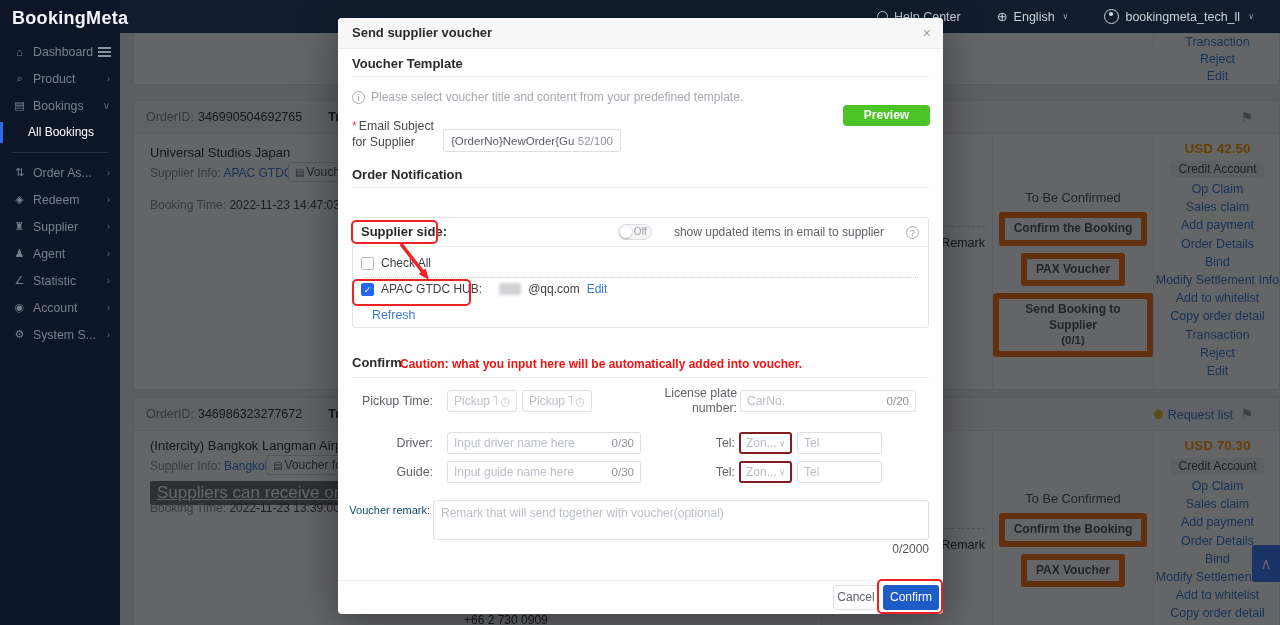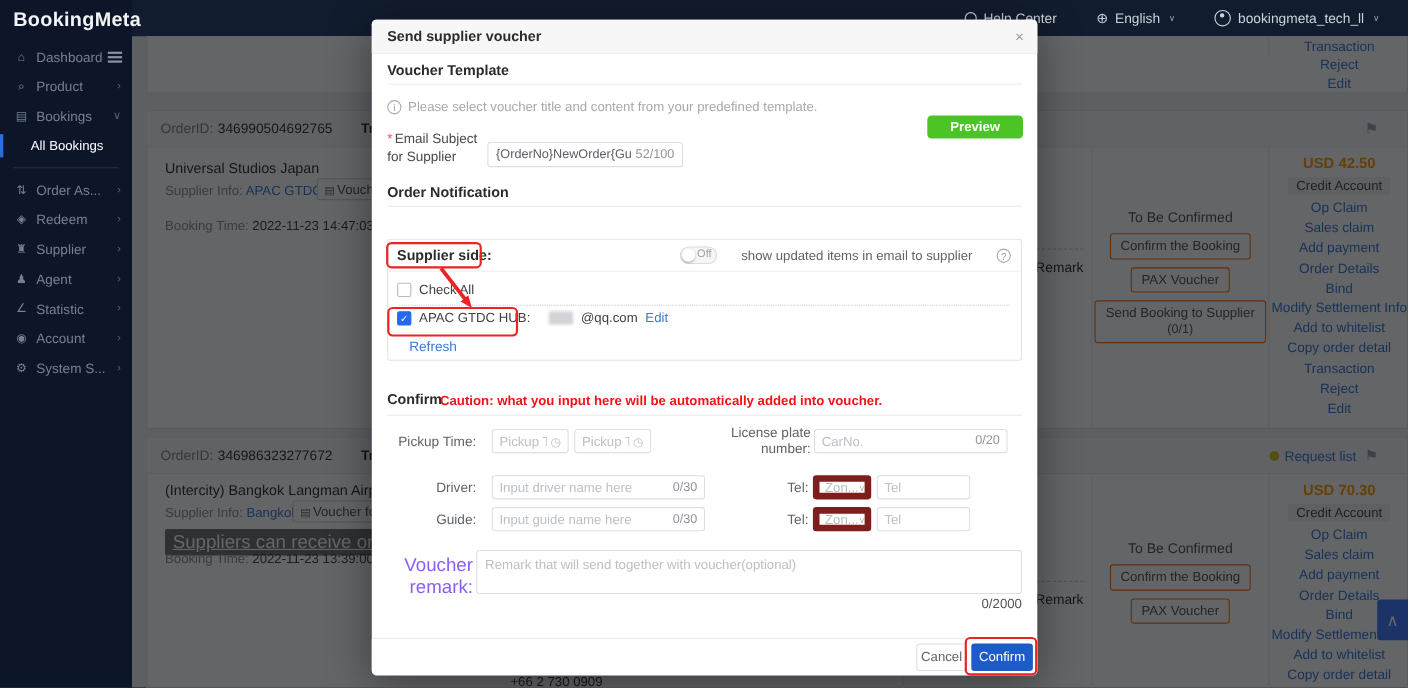--- a/index.html
+++ b/index.html
@@ -73,22 +73,22 @@
   .phone{position:absolute;left:314px;top:182px;color:#333;font-size:12px;}
   .dash{position:absolute;left:693px;width:158px;border-top:1px dashed #cfd2d6;}
   .c1 .dash{top:92px;} .c2 .dash{top:97px;}
   .remark{position:absolute;left:693px;width:158px;text-align:right;padding-right:2px;
           font-size:12.5px;color:#333;}
   .c1 .remark{top:102px;} .c2 .remark{top:107px;}
   .col3{position:absolute;left:859px;width:160px;text-align:center;}
   .status{font-size:12.8px;color:#555;}
   .c1 .status{margin-top:56px;} .c2 .status{margin-top:60px;}
   .obtnw{display:block;}
-  .obtn{display:inline-block;border:1px solid #f97316;border-radius:3px;background:#fff;color:#555;
-        font-size:12px;padding:3px 9px;margin-top:7px;line-height:1.3;}
+  .obtn{display:inline-block;border:6px solid #f97316;border-radius:3px;background:#fff;color:#555;
+        font-size:12px;padding:3px 9px;margin-top:7px;line-height:1.3;font-weight:bold;}
   .obtn .bsub{display:block;font-size:11.5px;}
   .obtn .bsub:empty{display:none;}
   .c2 .obtn .bsub{color:#c8871b;}
   .col4{position:absolute;left:1020px;width:127px;text-align:center;font-size:12.4px;}
   .price{margin-top:7px;color:#ff9b05;font-size:13.5px;font-weight:bold;}
   .acct{display:inline-block;margin-top:5px;background:#f0f1f3;color:#4a4a4a;padding:1px 7px;
         border-radius:2px;font-size:12px;}
   .olinks{margin-top:3px;}
   .olink{line-height:18.2px;color:#3a7bd5;font-size:12.4px;white-space:nowrap;}
   .partial .olinks{margin-top:2px;}
@@ -146,26 +146,26 @@
   .inputbox{position:absolute;height:22px;border:1px solid #dcdfe6;border-radius:3px;display:flex;
             align-items:center;padding:0 6px;box-sizing:border-box;background:#fff;}
   .inputbox input{border:none;outline:none;width:100%;font-size:12px;color:#555;font-family:inherit;
                   padding:0;background:transparent;min-width:0;}
   .inputbox input::placeholder{color:#bcc0c7;}
   .clock{color:#c3c6cc;font-size:11px;margin-left:3px;flex:none;}
   .ip1{left:109px;top:372px;width:70px;} .ip2{left:184px;top:372px;width:70px;}
   .ilic{left:402px;top:372px;width:176px;}
   .idrv{left:109px;top:414px;width:194px;} .igde{left:109px;top:443px;width:194px;}
   .itel1{left:459px;top:414px;width:85px;} .itel2{left:459px;top:443px;width:85px;}
-  .selbox{position:absolute;height:22px;border:6px solid #7f1d1d;border-radius:3px;display:flex;
+  .selbox{position:absolute;height:22px;border:2px solid #7f1d1d;border-radius:3px;display:flex;
           align-items:center;justify-content:space-between;padding:0 5px;box-sizing:border-box;
           font-size:12px;color:#b9bdc4;background:#fff;}
   .sel1{left:401px;top:414px;width:53px;} .sel2{left:401px;top:443px;width:53px;}
   .selcaret{font-size:8px;color:#b0b4bb;}
-  .rlabel{position:absolute;left:0;width:92px;top:486px;text-align:right;color:#8b5cf6;font-size:17px;}
+  .rlabel{position:absolute;left:0;width:92px;top:486px;text-align:right;color:#0c4a6e;font-size:11px;}
   .rarea{position:absolute;left:95px;top:482px;width:496px;height:40px;border:1px solid #dcdfe6;
          border-radius:3px;box-sizing:border-box;padding:5px 7px;font-family:inherit;font-size:12px;
          color:#555;resize:none;outline:none;}
   .rarea::placeholder{color:#bcc0c7;}
   .rcnt{position:absolute;left:490px;top:524px;width:101px;text-align:right;color:#555;font-size:12px;}
   .mfoot{position:absolute;left:0;right:0;top:562px;border-top:1px solid #ececec;height:33px;
          border-radius:0 0 4px 4px;background:#fff;}
   .btn-cancel{position:absolute;left:495px;top:567px;width:46px;height:25px;border:1px solid #dcdfe6;
               border-radius:3px;background:#fff;color:#5f6368;font-size:12px;text-align:center;
               line-height:23px;box-sizing:border-box;}

